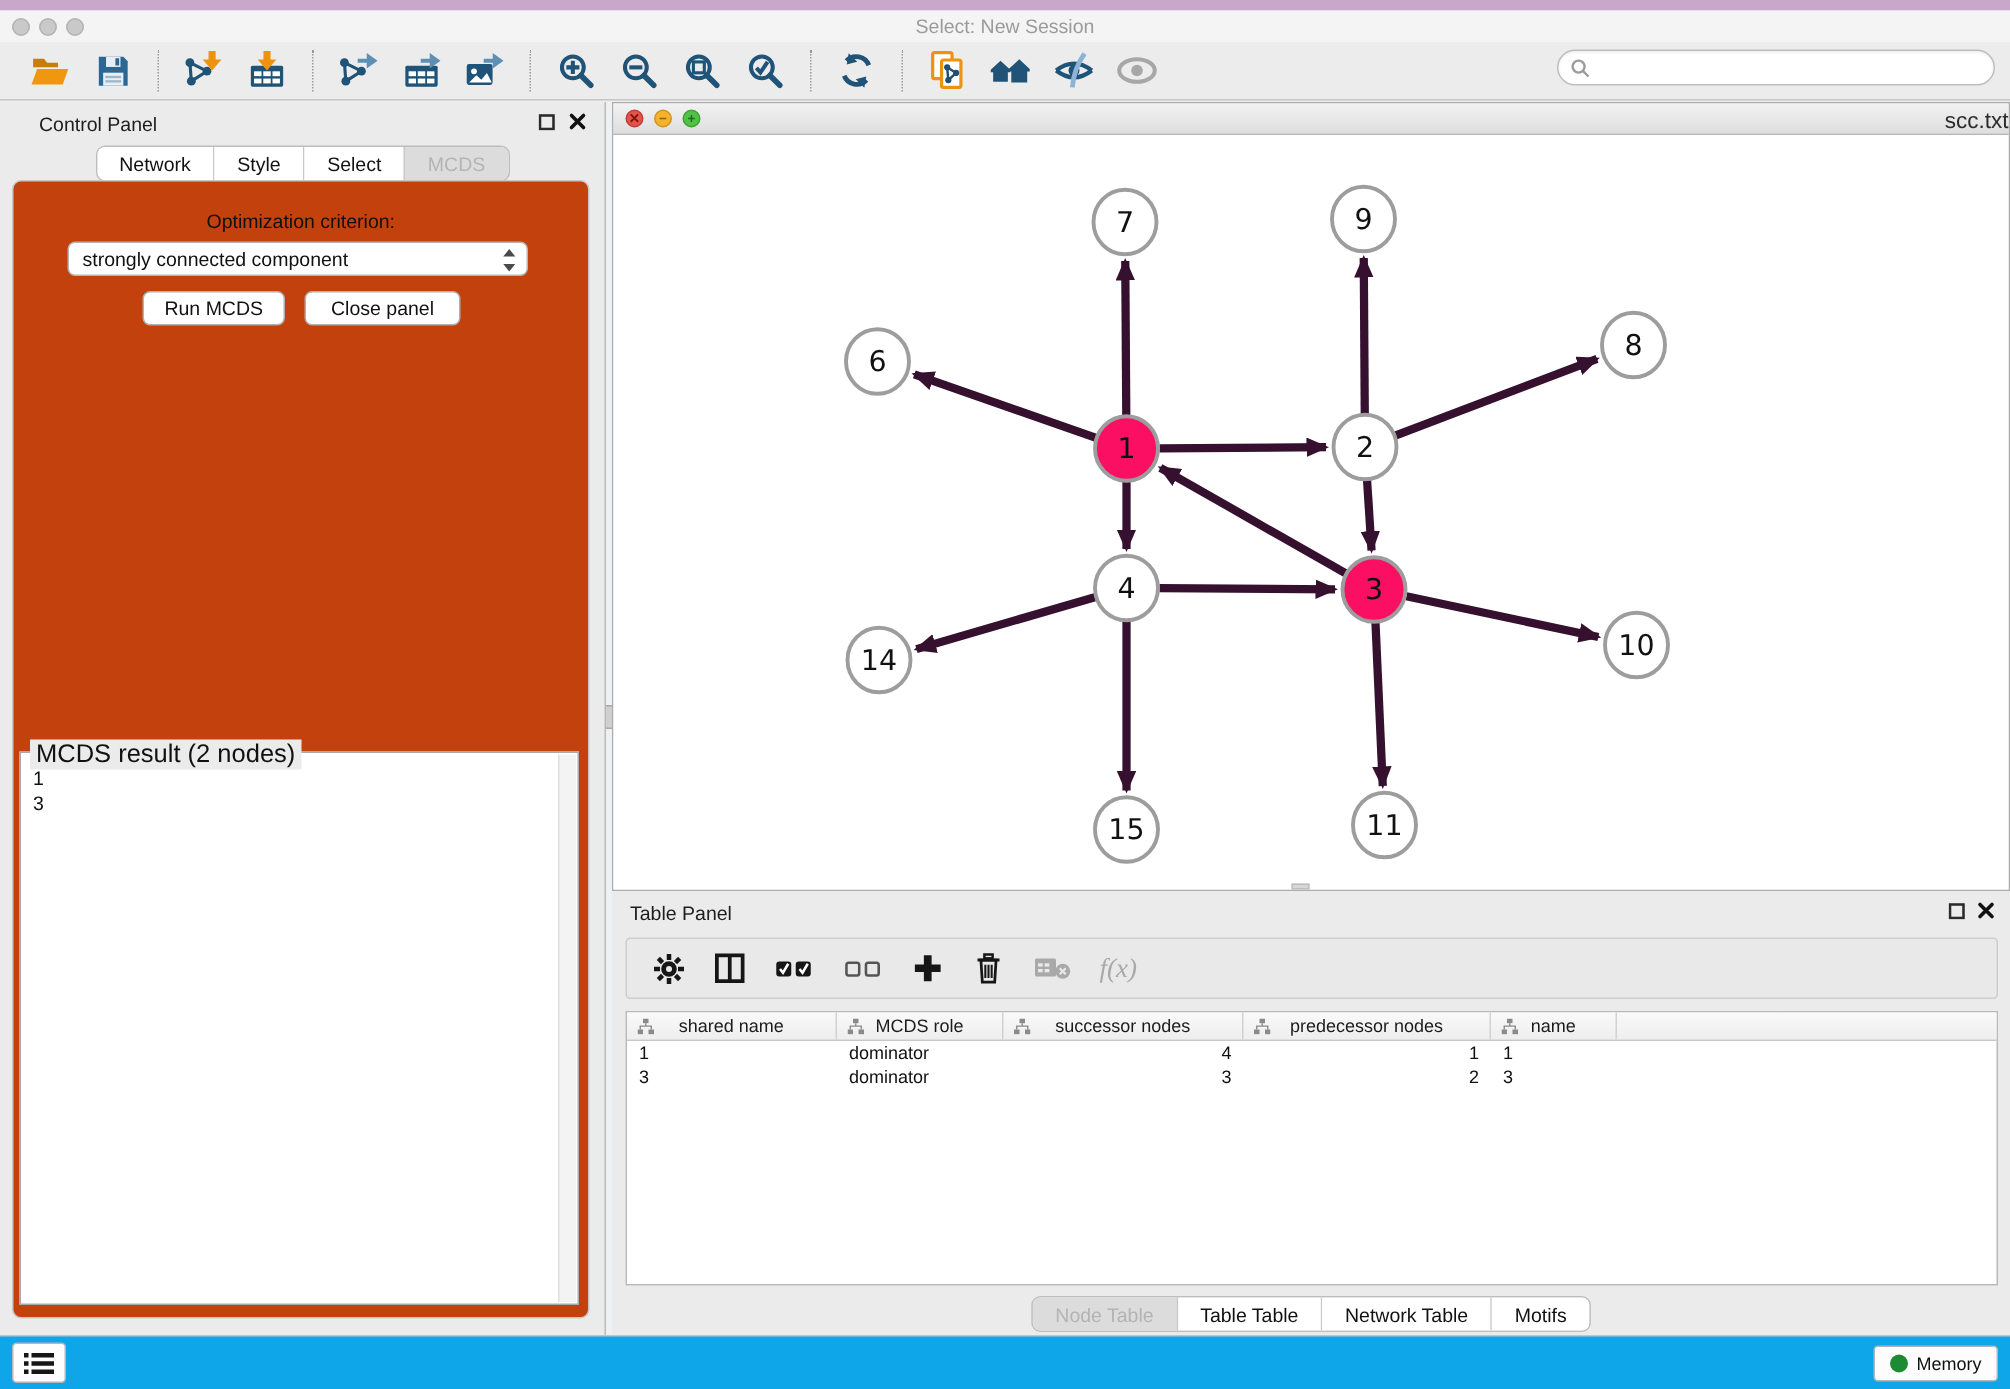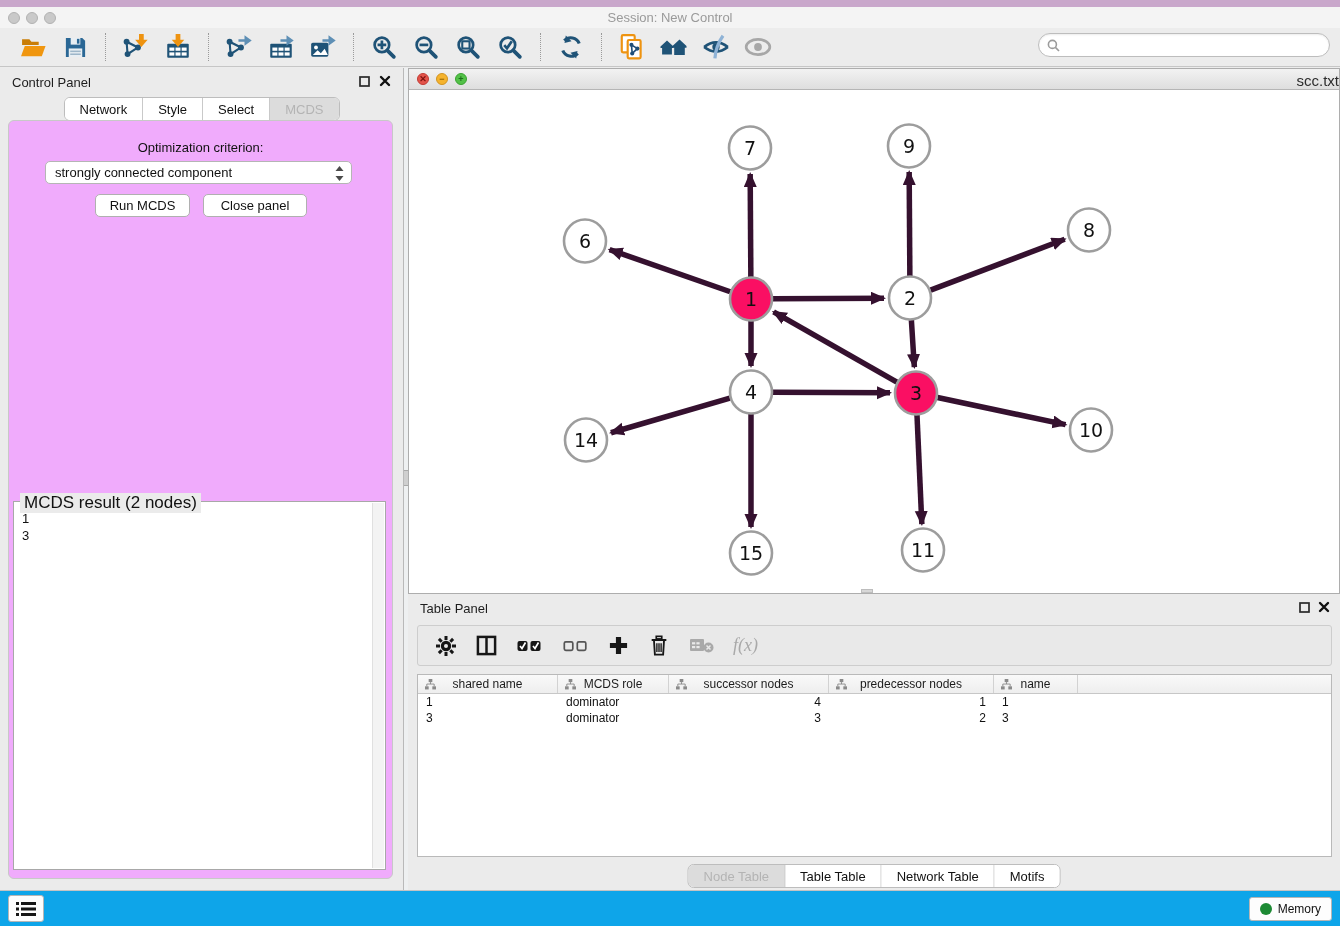--- a/index.html
+++ b/index.html
@@ -25,37 +25,37 @@
   .search-wrap { position:absolute; right:10px; top:33px; width:292px; height:24px;
     background:#fff; border:1px solid #bdbdbd; border-radius:12px; display:flex; align-items:center;
     padding-left:8px; box-shadow:inset 0 1px 2px rgba(0,0,0,.08); }
   .search-wrap input { border:none; outline:none; flex:1; height:18px; font-size:13px;
     background:transparent; font-family:"Liberation Sans",sans-serif; }
 
   
   .main { position:absolute; left:0; top:68px; width:100%; height:822px; }
 
   
-  .control-panel { position:absolute; left:0; top:0; width:403px; height:100%; background:#ebebeb; }
+  .control-panel { position:absolute; left:0; top:0; width:403px; height:100%; background:#ebebeb;padding-left:14px; }
   .panel-header { position:relative; height:28px; }
   .panel-header .ph-title { position:absolute; left:12px; top:7px; font-size:13px; color:#1d1d1d; }
   .ph-float { position:absolute; top:8px; width:11px; height:11px; }
   .ph-close { position:absolute; top:7px; width:12px; height:12px; }
   .control-panel .ph-float { right:33px; } .control-panel .ph-close { right:12px; }
 
   .mtabs { display:flex; border:1px solid #bdbdbd; border-radius:6px; overflow:hidden;
     background:#fff; height:24px; }
   .mtab { padding:0 15px; line-height:23px; font-size:13px; color:#111; background:#fff;
     border-right:1px solid #c9c9c9; cursor:default; white-space:nowrap; }
   .mtab:last-child { border-right:none; }
   .mtab.active { background:#dcdcdc; color:#b4b4b4; }
   .cp-tabs { position:absolute; top:29px; left:50%; transform:translateX(-50%); }
 
   .cp-body { position:absolute; left:8px; right:10px; top:52px; bottom:11px;
-    border:1px solid #c8c8c8; border-radius:6px; background:#f0abfc; }
+    border:1px solid #c8c8c8; border-radius:6px; background:#c2410c; }
   .opt-label { position:absolute; left:0; right:0; top:19px; text-align:center; font-size:13px; color:#111; }
   .combo { position:absolute; left:36px; right:40px; top:40px; height:23px; background:#fff;
     border:1px solid #b5b5b5; border-radius:5px; font-size:13px; color:#111;
     display:flex; align-items:center; padding-left:9px; }
   .combo .stepper { position:absolute; right:7px; top:4px; }
   .btn { position:absolute; height:23px; background:#fff; border:1px solid #b0b0b0; border-radius:5px;
     font-size:13px; color:#111; text-align:center; line-height:21px; }
   .btn-run { left:86px; width:95px; top:73px; }
   .btn-close { left:194px; width:104px; top:73px; }
 
@@ -124,21 +124,21 @@
 </head>
 <body>
 
 <div class="app">
 
   <div class="accent-strip"></div>
   <div class="titlebar">
     <span class="tl gray" style="left:8px"></span>
     <span class="tl gray" style="left:26px"></span>
     <span class="tl gray" style="left:44px"></span>
-    <div class="title">Session: New Control</div>
+    <div class="title">Select: New Session</div>
   </div>
 
   <div class="toolbar">
       <span class="tb-btn">
         <svg width="27" height="27" viewBox="0 0 26 26">
           <path d="M2 5 h7 l2 2.5 h7 v3 H2 z" fill="#c97d07"></path>
           <path d="M1 21.5 l3.6-10 h20 l-3.6 10 z" fill="#f0960f"></path>
         </svg>
       </span>
       <span class="tb-btn">

